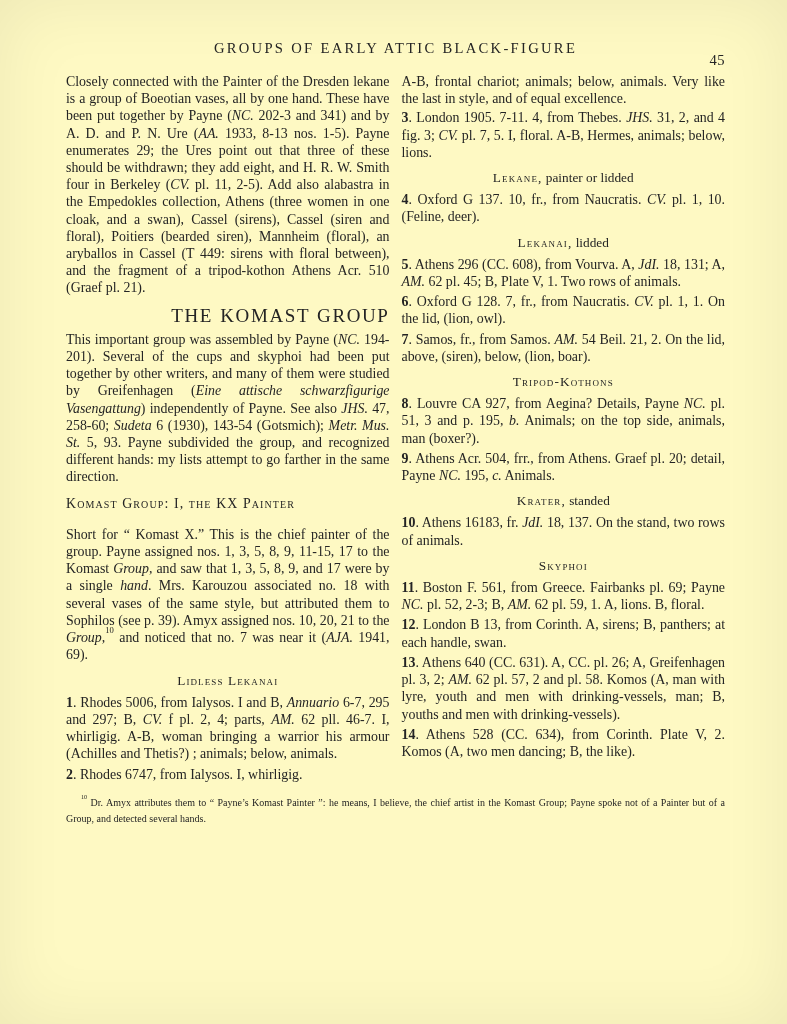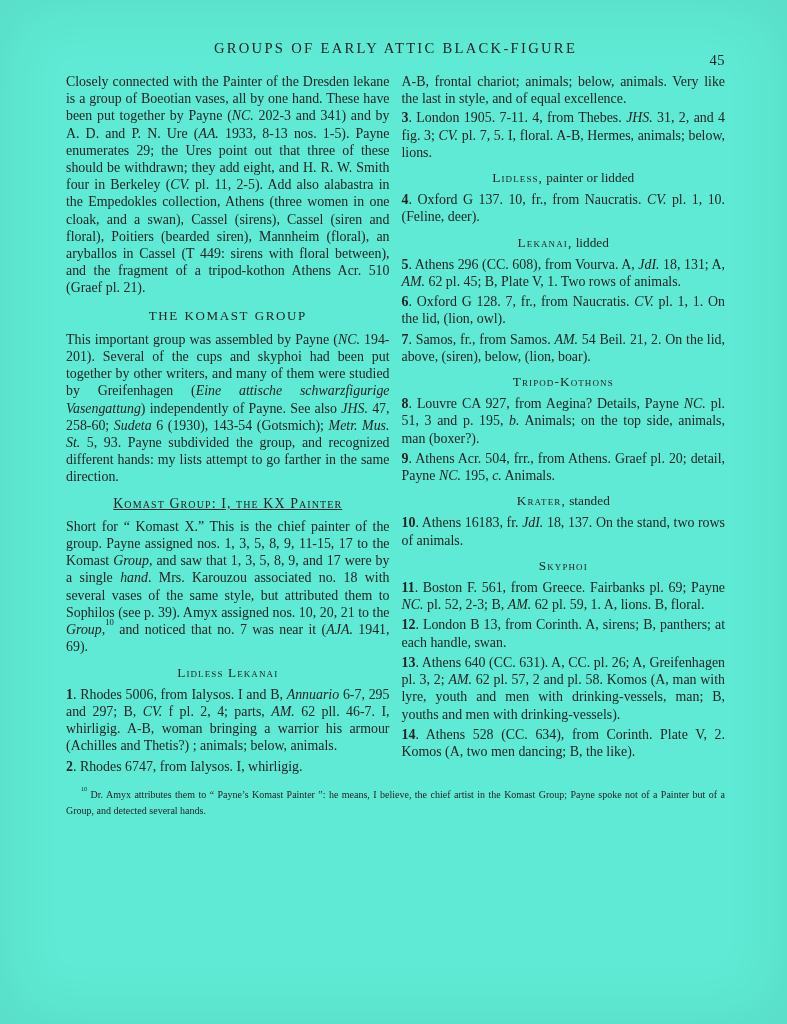--- a/index.html
+++ b/index.html
@@ -1,40 +1,40 @@
 <!DOCTYPE html>
 <html><head>
 <meta charset="utf-8">
 <style>
   * { box-sizing: border-box; }
   html, body { margin: 0; padding: 0; }
   body { background: #d8d6cf; }
   .page {
     width: 787px; height: 1024px; margin: 0 auto;
-    background: #5eead4; color: #242424;
+    background: #fef9c3; color: #242424;
     font-family: "Liberation Serif", "DejaVu Serif", serif;
     padding: 40px 62px 0 66px;
     position: relative; overflow: hidden;
     box-shadow: inset 0 0 70px rgba(0,0,0,0.07);
   }
   .page-header {
     position: relative; text-align: center;
     font-size: 14.6px; letter-spacing: 2.3px;
     margin-bottom: 16px; white-space: nowrap;
   }
   .page-number { position: absolute; right: 0; top: 12px; letter-spacing: 0.5px; }
   .columns { display: flex; gap: 12px; }
   .col { flex: 1 1 0; font-size: 13.9px; line-height: 17.2px; text-align: justify; }
   .block { margin: 0 0 2px; }
   .catalogue-entry { margin: 2px 0 3px; }
   .main-heading {
-    text-align: center; font-size: 13px;
+    text-align: right; font-size: 19px;
     letter-spacing: 1.6px; word-spacing: 1px; margin: 10px 0 7px;
   }
-  .sub-heading { text-align: center; margin: 9px 0 6px; text-decoration: underline; }
+  .sub-heading { text-align: left; margin: 9px 0 14px; }
   .section-heading { text-align: center; margin: 8px 0 5px; font-size: 13.3px; }
   .sc { font-variant: small-caps; letter-spacing: 1.1px; }
   .it { font-style: italic; }
   .bd { font-weight: bold; }
   sup.sup { font-size: 0.62em; line-height: 0; position: relative; top: -0.45em; }
   .footnote {
     margin-top: 9px; font-size: 10px; line-height: 16.2px;
     text-align: justify; text-indent: 15px;
   }
 </style>
@@ -54,21 +54,21 @@
         <div class="block paragraph"><span>This important group was assembled by Payne (</span><span class="it">NC.</span><span> 194-201).  Several of the cups and skyphoi had been put together by other writers, and many of them were studied by Greifenhagen (</span><span class="it">Eine attische schwarzfigurige Vasengattung</span><span>) independently of Payne.  See also </span><span class="it">JHS.</span><span> 47, 258-60; </span><span class="it">Sudeta</span><span> 6 (1930), 143-54 (Gotsmich); </span><span class="it">Metr. Mus. St.</span><span> 5, 93.  Payne subdivided the group, and recognized different hands: my lists attempt to go farther in the same direction.</span></div>
         <div class="block sub-heading"><span class="sc">Komast Group: I, the KX Painter</span></div>
         <div class="block paragraph"><span>Short for “ Komast X.”  This is the chief painter of the group.  Payne assigned nos. 1, 3, 5, 8, 9, 11-15, 17 to the Komast </span><span class="it">Group</span><span>, and saw that 1, 3, 5, 8, 9, and 17 were by a single </span><span class="it">hand</span><span>.  Mrs. Karouzou associated no. 18 with several vases of the same style, but attributed them to Sophilos (see p. 39).  Amyx assigned nos. 10, 20, 21 to the </span><span class="it">Group</span><span>,</span><sup class="sup">10</sup><span> and noticed that no. 7 was near it (</span><span class="it">AJA.</span><span> 1941, 69).</span></div>
         <div class="block section-heading"><span class="sc">Lidless Lekanai</span></div>
         <div class="block catalogue-entry"><span class="bd">1</span><span>. Rhodes 5006, from Ialysos.  I and B, </span><span class="it">Annuario</span><span> 6-7, 295 and 297; B, </span><span class="it">CV.</span><span> f pl. 2, 4; parts, </span><span class="it">AM.</span><span> 62 pll. 46-7.  I, whirligig.  A-B, woman bringing a warrior his armour (Achilles and Thetis?) ; animals; below, animals.</span></div>
         <div class="block catalogue-entry"><span class="bd">2</span><span>. Rhodes 6747, from Ialysos.  I, whirligig.</span></div>
       </div>
     <div class="col">
         <div class="block paragraph"><span>A-B, frontal chariot; animals; below, animals.  Very like the last in style, and of equal excellence.</span></div>
         <div class="block catalogue-entry"><span class="bd">3</span><span>. London 1905. 7-11. 4, from Thebes.  </span><span class="it">JHS.</span><span> 31, 2, and 4 fig. 3; </span><span class="it">CV.</span><span> pl. 7, 5.  I, floral.  A-B, Hermes, animals; below, lions.</span></div>
-        <div class="block section-heading"><span class="sc">Lidless,</span><span> painter or lidded</span></div>
+        <div class="block section-heading"><span class="sc">Lekane,</span><span> painter or lidded</span></div>
         <div class="block catalogue-entry"><span class="bd">4</span><span>. Oxford G 137. 10, fr., from Naucratis.  </span><span class="it">CV.</span><span> pl. 1, 10.  (Feline, deer).</span></div>
         <div class="block section-heading"><span class="sc">Lekanai,</span><span> lidded</span></div>
         <div class="block catalogue-entry"><span class="bd">5</span><span>. Athens 296 (CC. 608), from Vourva.  A, </span><span class="it">JdI.</span><span> 18, 131; A, </span><span class="it">AM.</span><span> 62 pl. 45; B, Plate V, 1.  Two rows of animals.</span></div>
         <div class="block catalogue-entry"><span class="bd">6</span><span>. Oxford G 128. 7, fr., from Naucratis.  </span><span class="it">CV.</span><span> pl. 1, 1.  On the lid, (lion, owl).</span></div>
         <div class="block catalogue-entry"><span class="bd">7</span><span>. Samos, fr., from Samos.  </span><span class="it">AM.</span><span> 54 Beil. 21, 2. On the lid, above, (siren), below, (lion, boar).</span></div>
         <div class="block section-heading"><span class="sc">Tripod-Kothons</span></div>
         <div class="block catalogue-entry"><span class="bd">8</span><span>. Louvre CA 927, from Aegina?  Details, Payne </span><span class="it">NC.</span><span> pl. 51, 3 and p. 195, </span><span class="it">b.</span><span>  Animals; on the top side, animals, man (boxer?).</span></div>
         <div class="block catalogue-entry"><span class="bd">9</span><span>. Athens Acr. 504, frr., from Athens.  Graef pl. 20; detail, Payne </span><span class="it">NC.</span><span> 195, </span><span class="it">c.</span><span>  Animals.</span></div>
         <div class="block section-heading"><span class="sc">Krater,</span><span> standed</span></div>
         <div class="block catalogue-entry"><span class="bd">10</span><span>. Athens 16183, fr.  </span><span class="it">JdI.</span><span> 18, 137.  On the stand, two rows of animals.</span></div>

